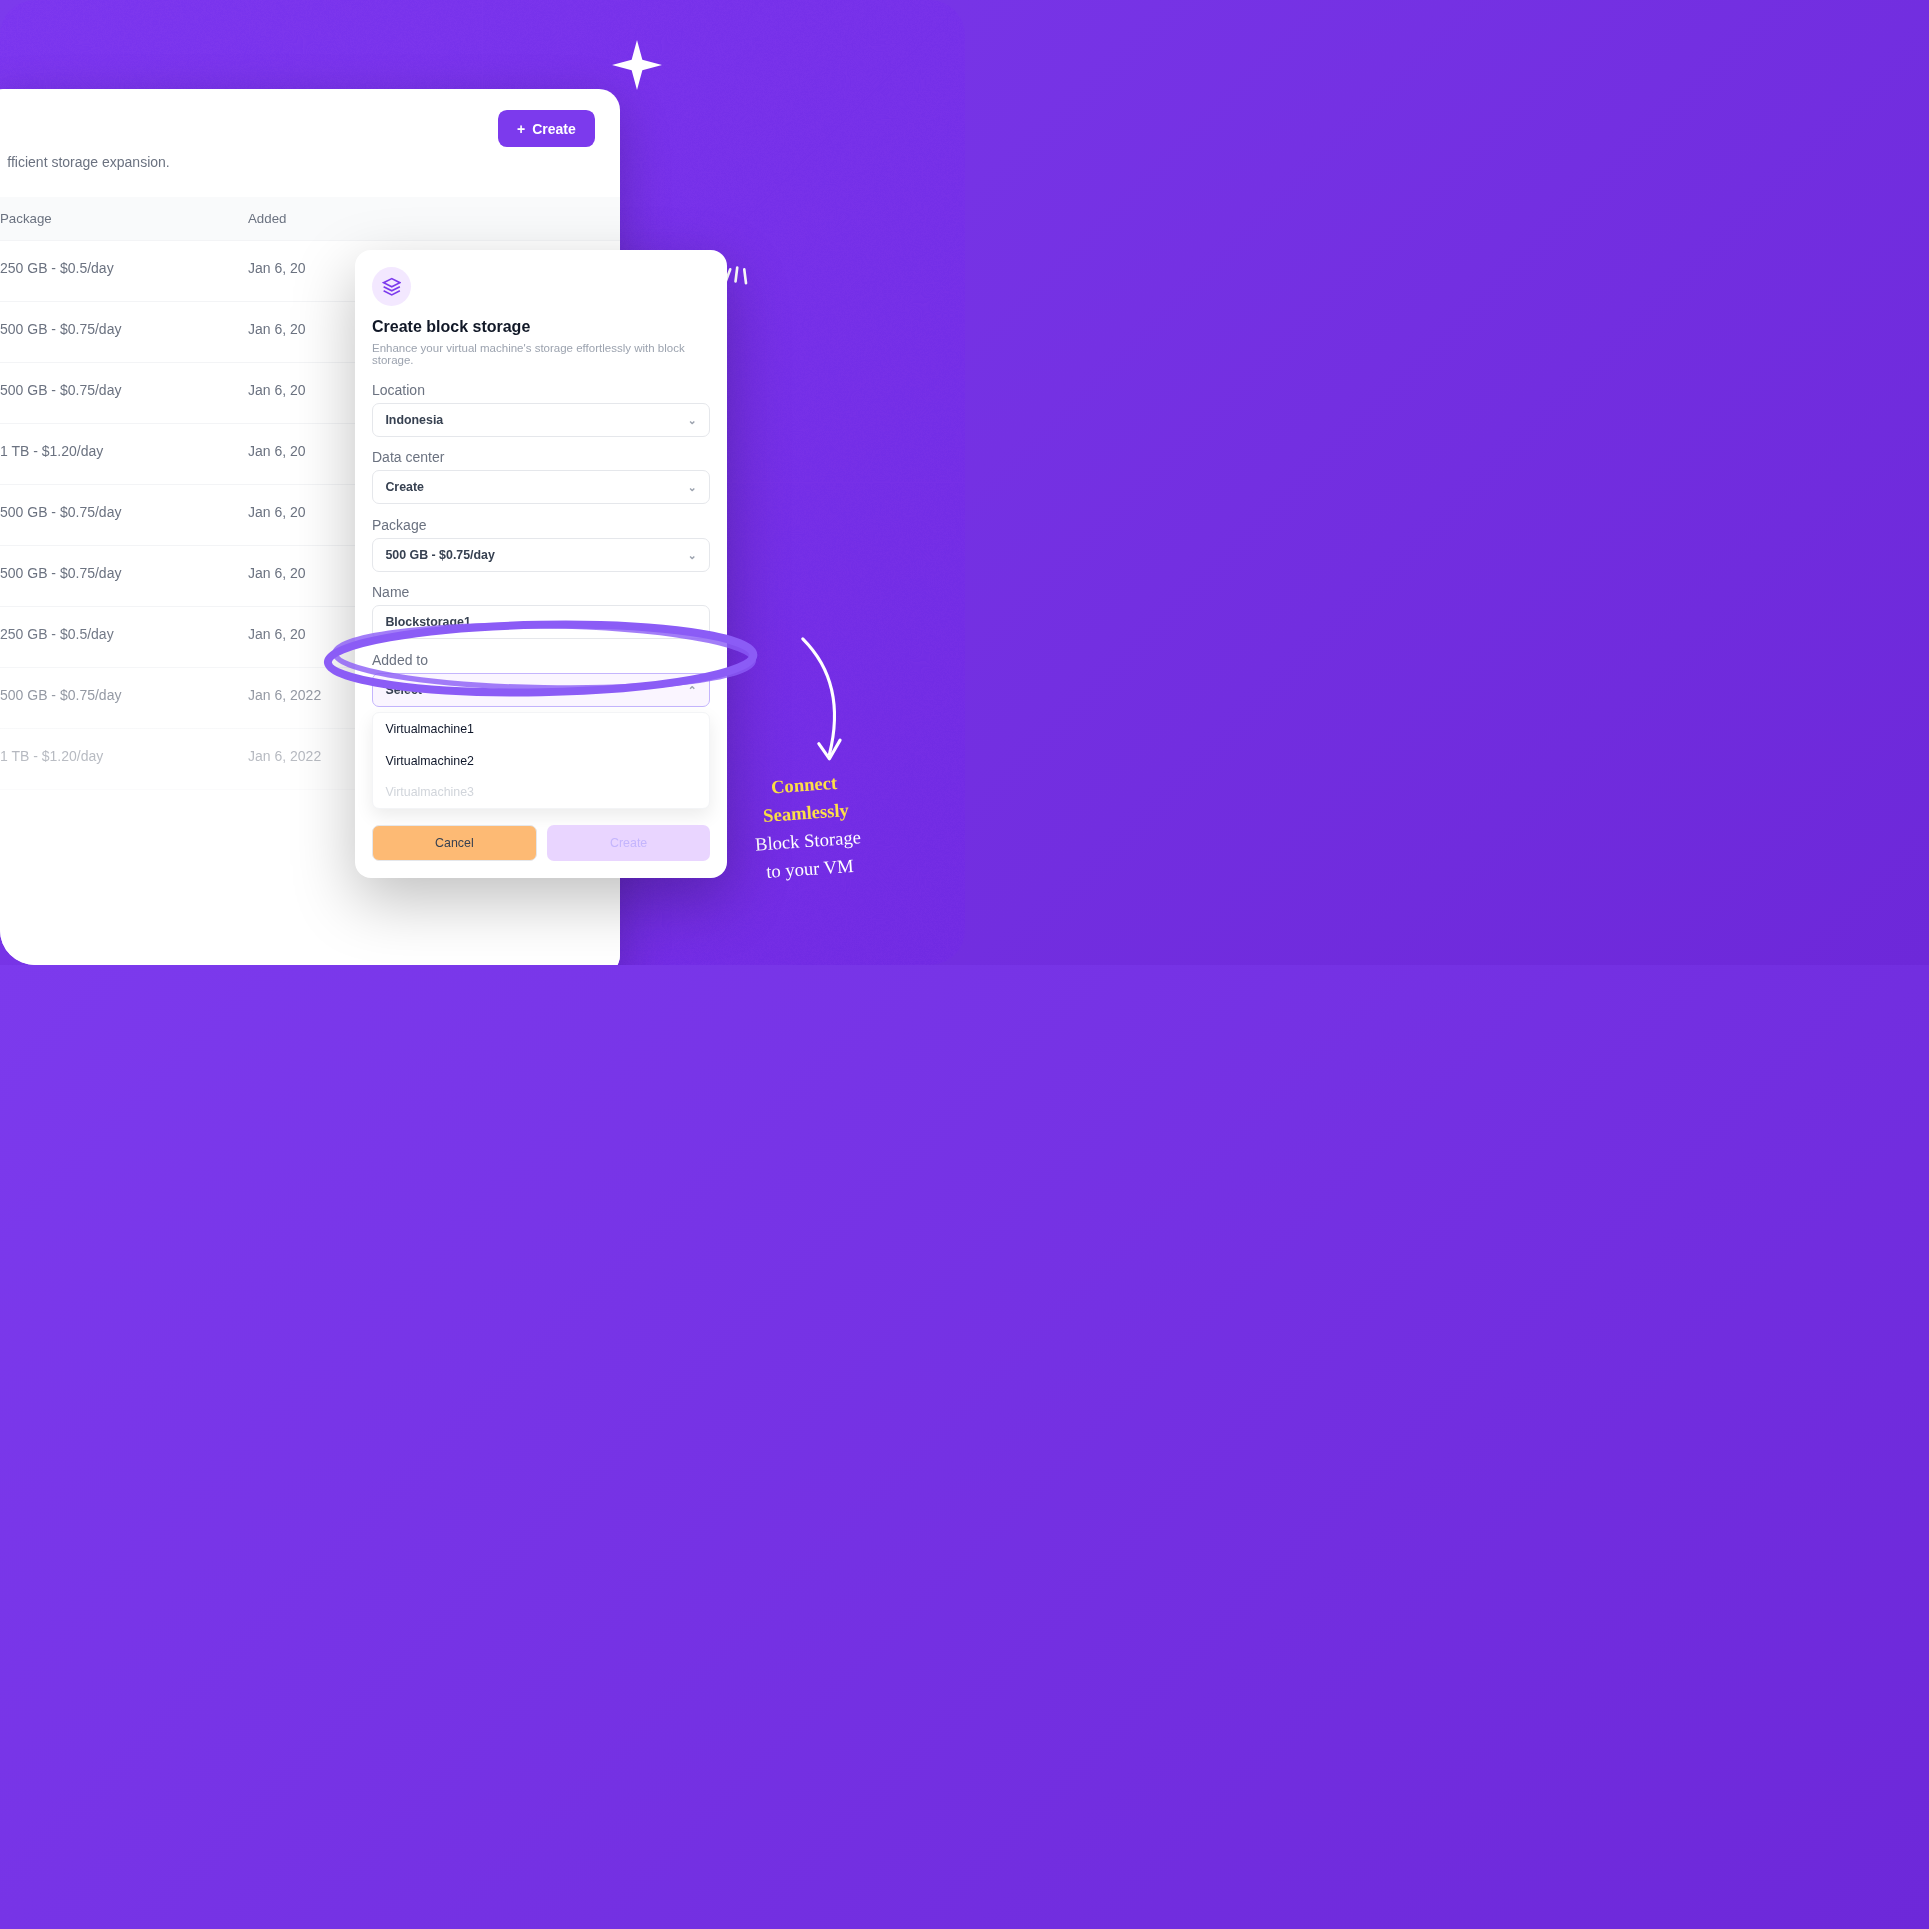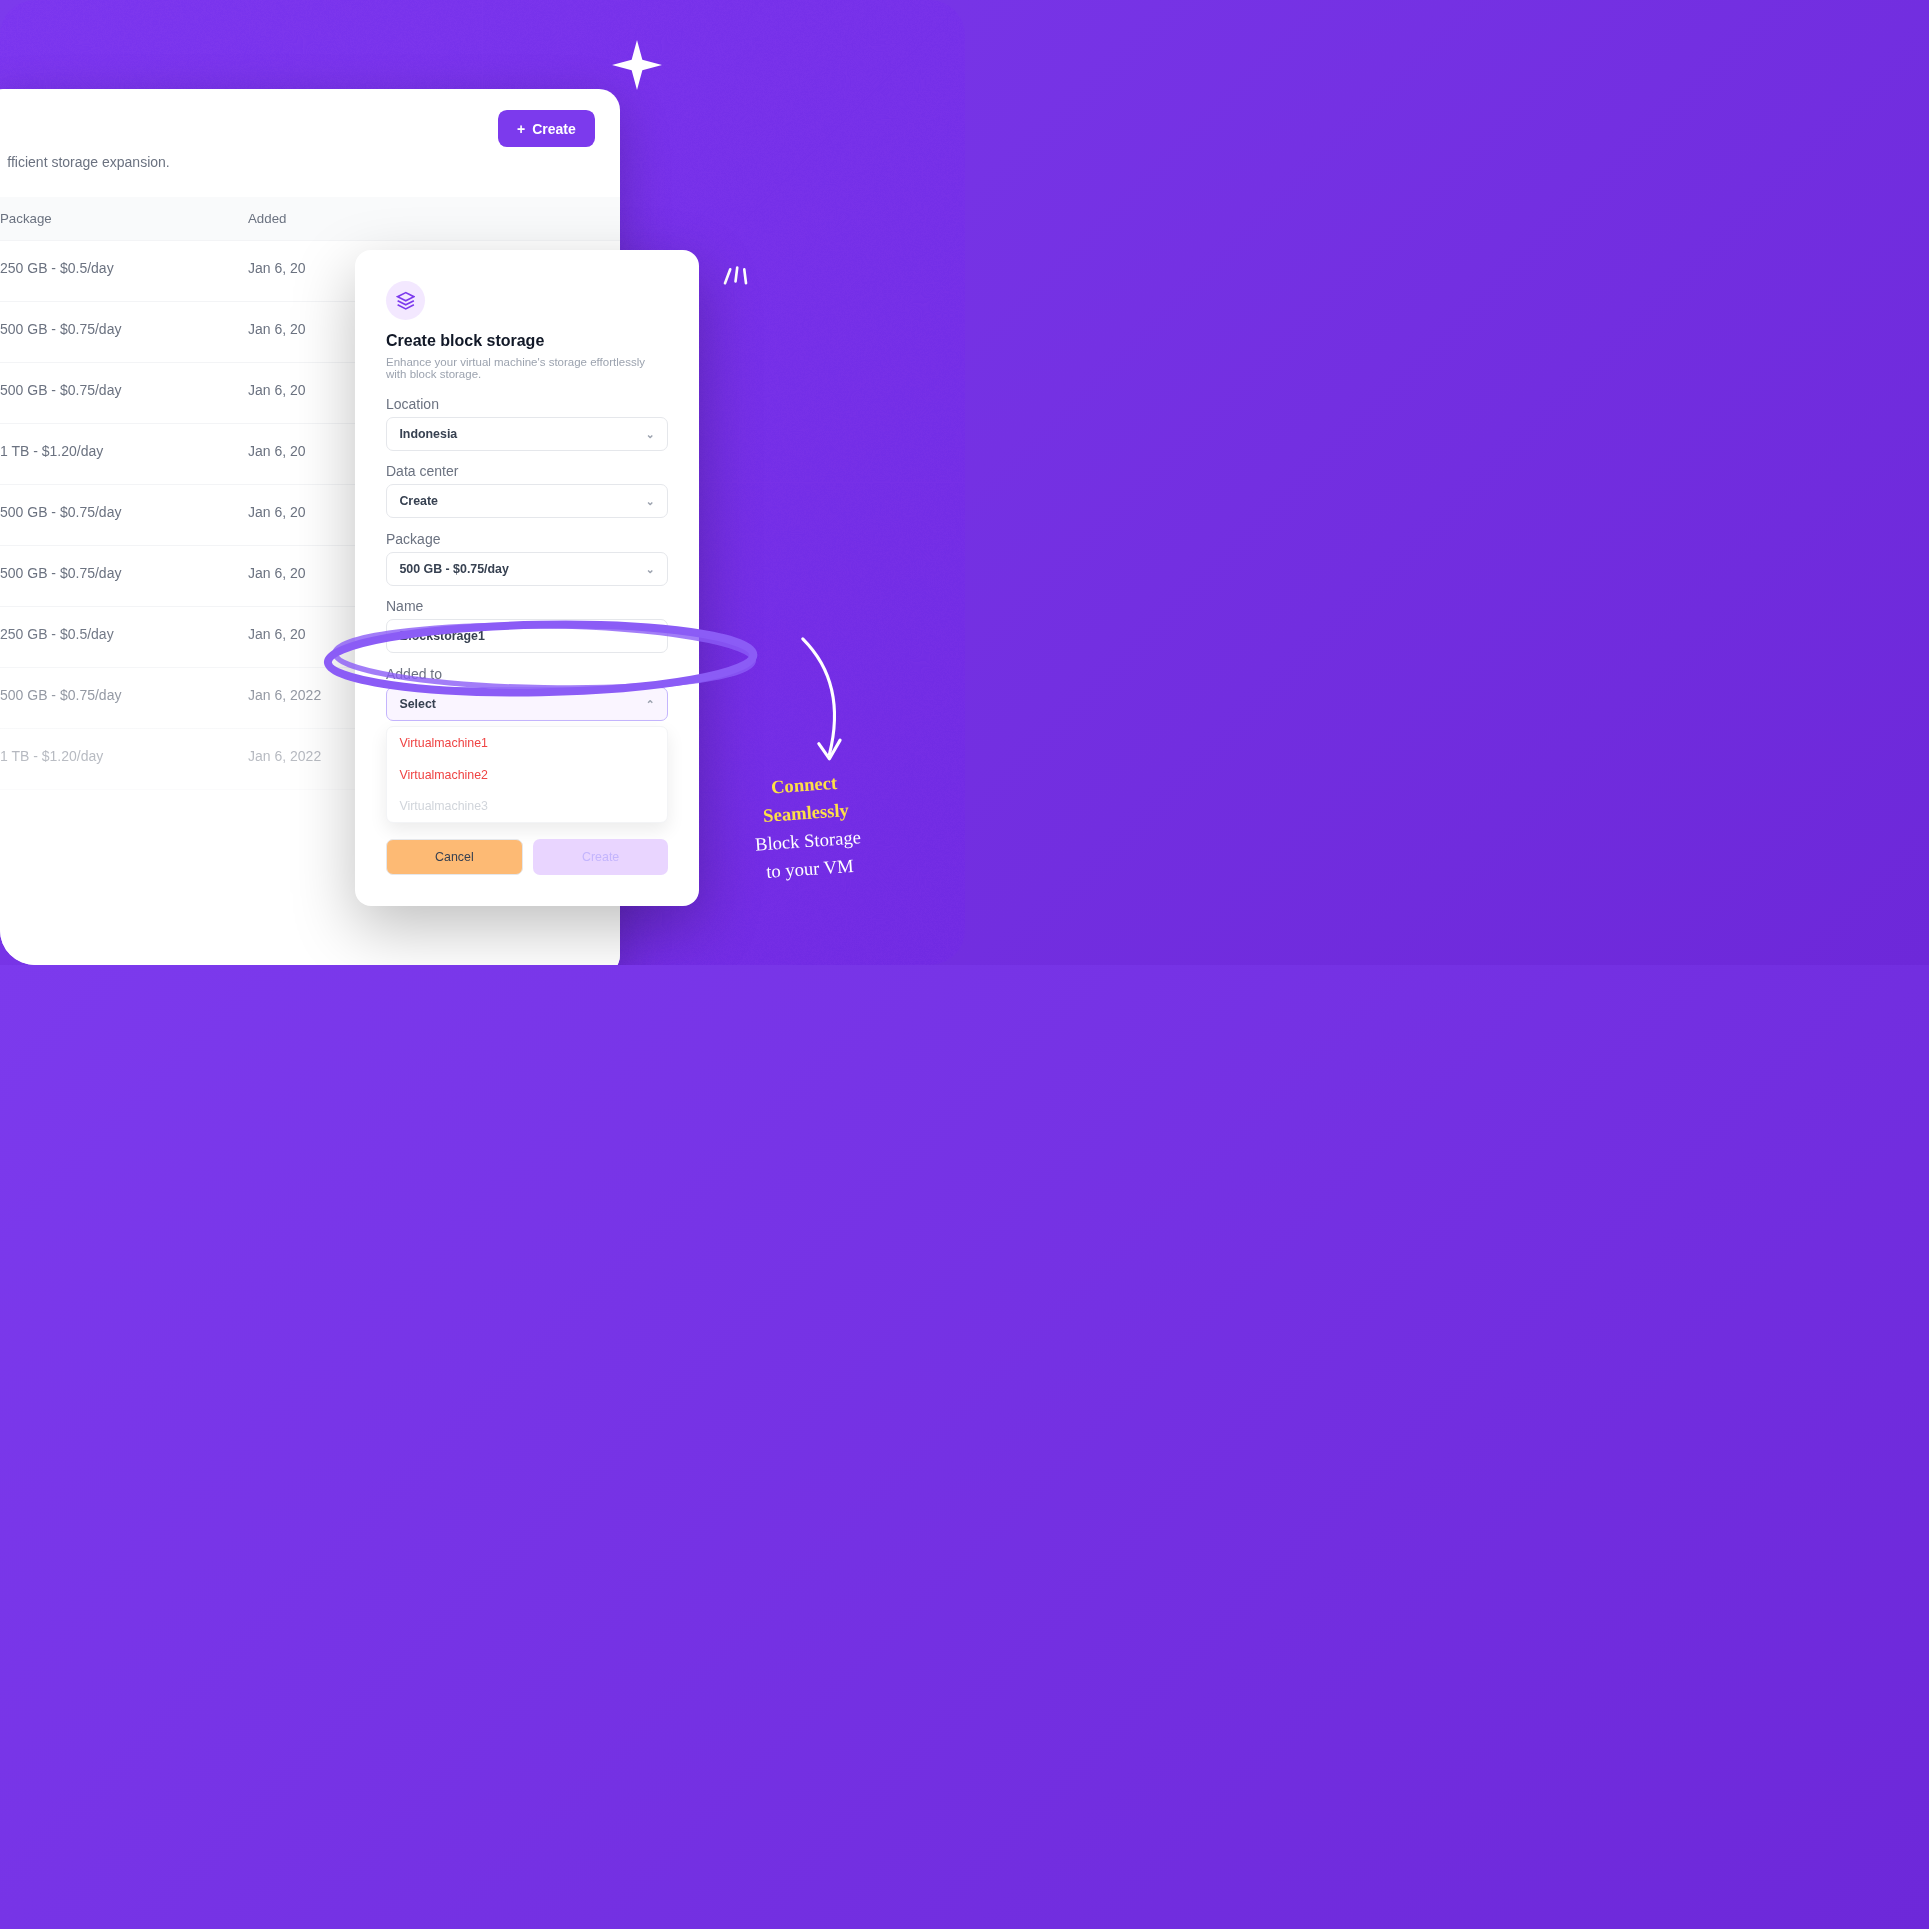--- a/index.html
+++ b/index.html
@@ -50,23 +50,23 @@
     }
     .table-row {
       display: grid; grid-template-columns: 248px 248px 106px;
       padding: 19.5px 17.7px; border-bottom: 0.9px solid #f3f4f6;
       color: #6b7280; font-size: 14px;
       margin: 0 -25px;
     }
     .dots { color: #9ca3af; font-size: 17.7px; text-align: center; cursor: pointer; letter-spacing: 1.8px; }
     .modal {
       position: absolute; left: 355px; top: 250px;
-      width: 344px; background: #fff;
+      width: 372px; background: #fff;
       border-radius: 16px; box-shadow: 0 22px 62px rgba(0,0,0,0.25);
-      padding: 31px; z-index: 10;
+      padding: 17px; z-index: 10;
     }
     .modal-icon {
       width: 39px; height: 39px; border-radius: 50%;
       background: #f3e8ff; display: flex; align-items: center; justify-content: center;
       margin-bottom: 12.4px;
     }
     .modal-title { font-size: 16px; font-weight: 600; color: #111827; margin-bottom: 5.3px; }
     .modal-desc { font-size: 11.5px; color: #9ca3af; margin-bottom: 16px; }
     .field-group { margin-bottom: 12.4px; }
     .field-label { font-size: 14px; color: #6b7280; margin-bottom: 5.3px; display: block; }
@@ -74,21 +74,21 @@
       width: 100%; padding: 8.9px 12.4px; border: 0.9px solid #e5e7eb; border-radius: 7px;
       font-size: 12.4px; color: #374151; background: #fff;
       display: flex; justify-content: space-between; align-items: center; cursor: pointer; font-weight: bold;
     }
     .select-box.open { border-color: #c4b5fd; background: #faf5ff; }
     .chev { color: #9ca3af; font-size: 10.6px; }
     .dropdown {
       margin-top: 5.3px; border: 0.9px solid #f3f4f6; border-radius: 7px;
       box-shadow: 0 7px 17.7px rgba(0,0,0,0.08); overflow: hidden; background: #fff;
     }
-    .dropdown-item { padding: 8.9px 12.4px; font-size: 12.4px; color: #ef4444; cursor: pointer; }
+    .dropdown-item { padding: 8.9px 12.4px; font-size: 12.4px; color: #0f172a; cursor: pointer; }
     .dropdown-item.disabled { color: #d1d5db; }
     .modal-actions { display: flex; gap: 10.6px; margin-top: 16px; }
     .btn-cancel {
       flex: 1; padding: 9.8px; border: 0.9px solid #e5e7eb; background: #fdba74;
       border-radius: 7px; font-size: 12.4px; color: #374151; cursor: pointer;
     }
     .btn-create {
       flex: 1; padding: 9.8px; border: none; background: #e9d5ff;
       border-radius: 7px; font-size: 12.4px; color: #c4b5fd; cursor: pointer;
     }

